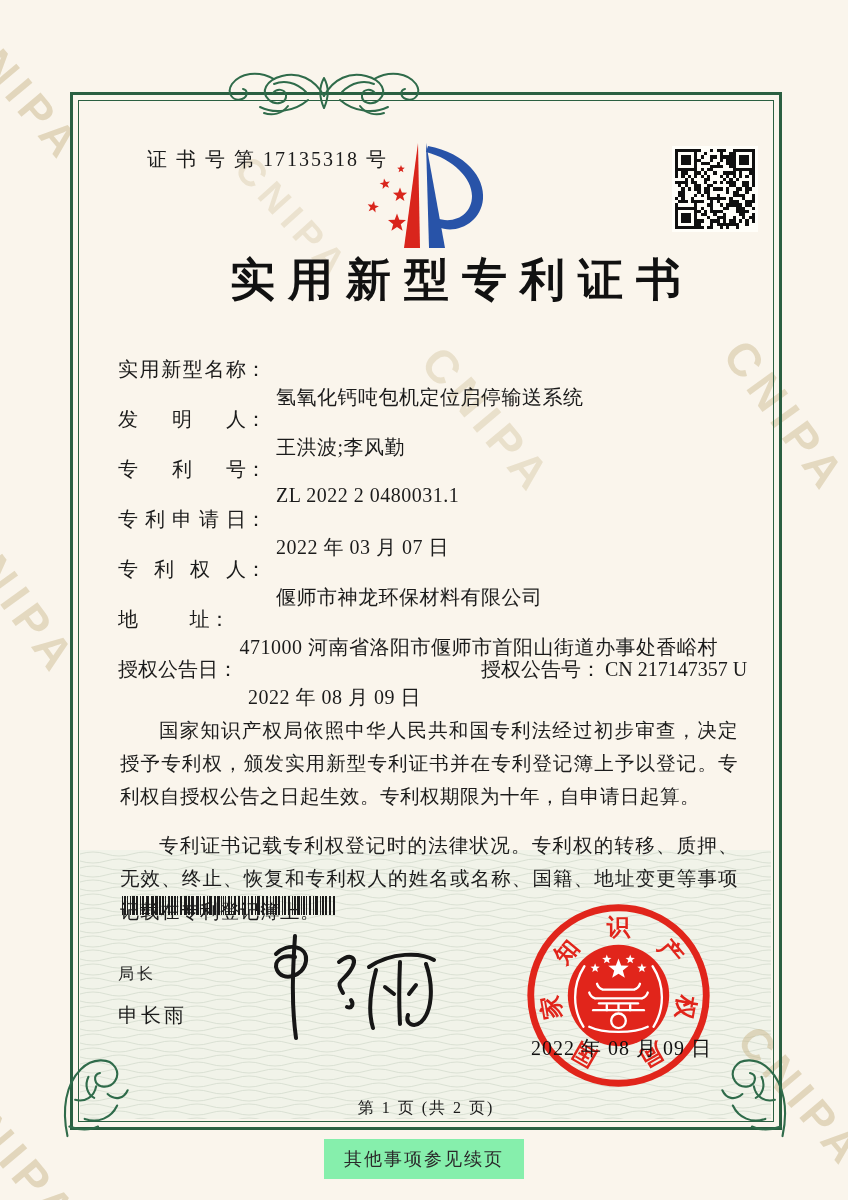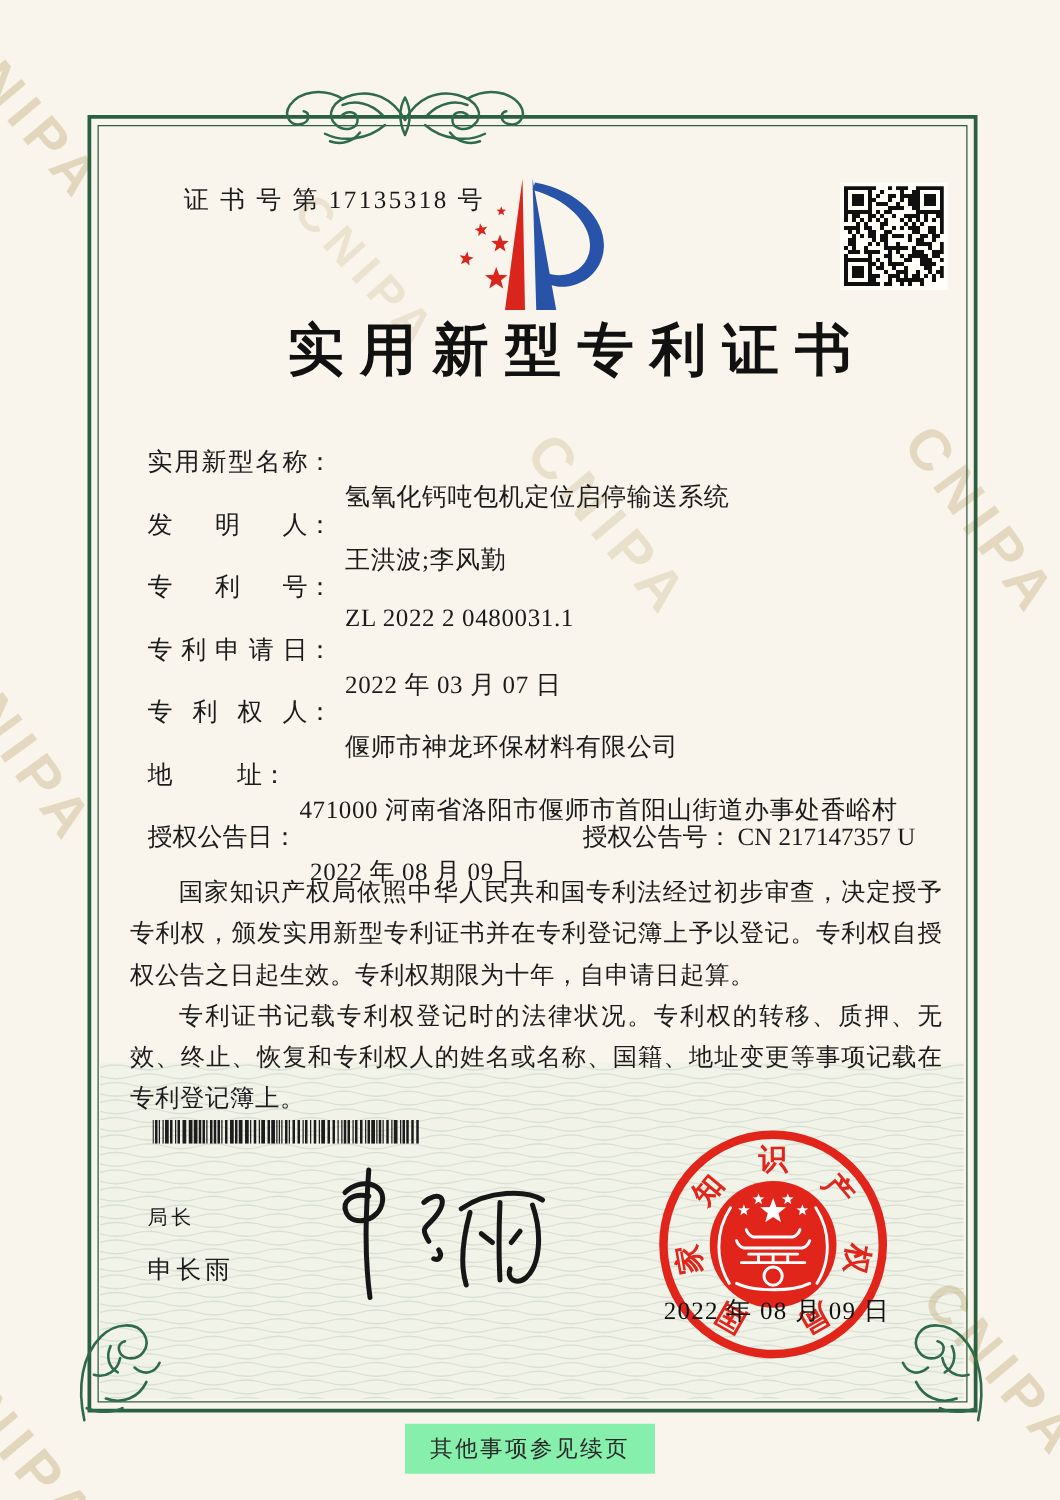--- a/index.html
+++ b/index.html
@@ -21,26 +21,26 @@
   #qr-wrap{position:absolute;left:672px;top:146px;width:80px;height:80px;background:#fffef9;
            padding:3px;z-index:4;}
   #title{position:absolute;left:70px;top:250px;width:712px;text-align:center;font-size:45px;
          font-weight:700;letter-spacing:13px;z-index:4;color:#111;padding-left:36px;}
   
   #fields{position:absolute;left:118px;top:356px;width:600px;z-index:4;font-size:20px;}
   .field-row{height:50px;display:flex;align-items:flex-start;white-space:nowrap;}
   .field-label{display:inline-flex;justify-content:space-between;width:128px;}
   .colon{margin:0 10px 0 0;}
   .field-value{letter-spacing:.5px;margin-top:28px;}
-  .second-group{margin-left:45px;}
+  .second-group{margin-left:60px;}
   .second-group .lbl2{margin-right:4px;}
   
   #body-text{position:absolute;left:104px;top:698px;width:650px;z-index:4;font-size:19.5px;
              line-height:33px;text-align:justify;color:#1c1c1c;letter-spacing:.5px;}
-  #body-text p{margin:0;text-indent:2em;font-family:Liberation Serif, serif;}
+  #body-text p{margin:16px;text-indent:2em;font-family:Liberation Serif, serif;}
   
   #barcode{position:absolute;left:122px;top:896px;z-index:4;}
   
   #sig-title{position:absolute;left:118px;top:964px;font-size:16px;letter-spacing:3px;z-index:4;}
   #sig-name{position:absolute;left:118px;top:1002px;font-size:20px;letter-spacing:3px;z-index:4;}
   #sig-script{position:absolute;left:238px;top:930px;z-index:4;}
   
   #seal{position:absolute;left:521px;top:898px;z-index:4;}
   #seal-date{position:absolute;left:531px;top:1035px;font-size:20px;color:#101010;
              letter-spacing:1px;z-index:5;}
@@ -692,14 +692,15 @@
         <path d="M-12,15 v-5 M0,15 v-6 M12,15 v-5"></path>
         <circle cx="0" cy="26" r="7.5"></circle>
         <path d="M-30,32 C-16,39 16,39 30,32"></path>
         <path d="M-36,32 C-47,14 -48,-10 -35,-30"></path>
         <path d="M36,32 C47,14 48,-10 35,-30"></path>
       </g>
     </g>
   </svg>
   <div id="seal-date">2022 年 08 月 09 日</div>
 
+  <div id="page-num">第 1 页 (共 2 页)</div>
   <div id="note-box">其他事项参见续页</div>
 </div>
 
 </body></html>

